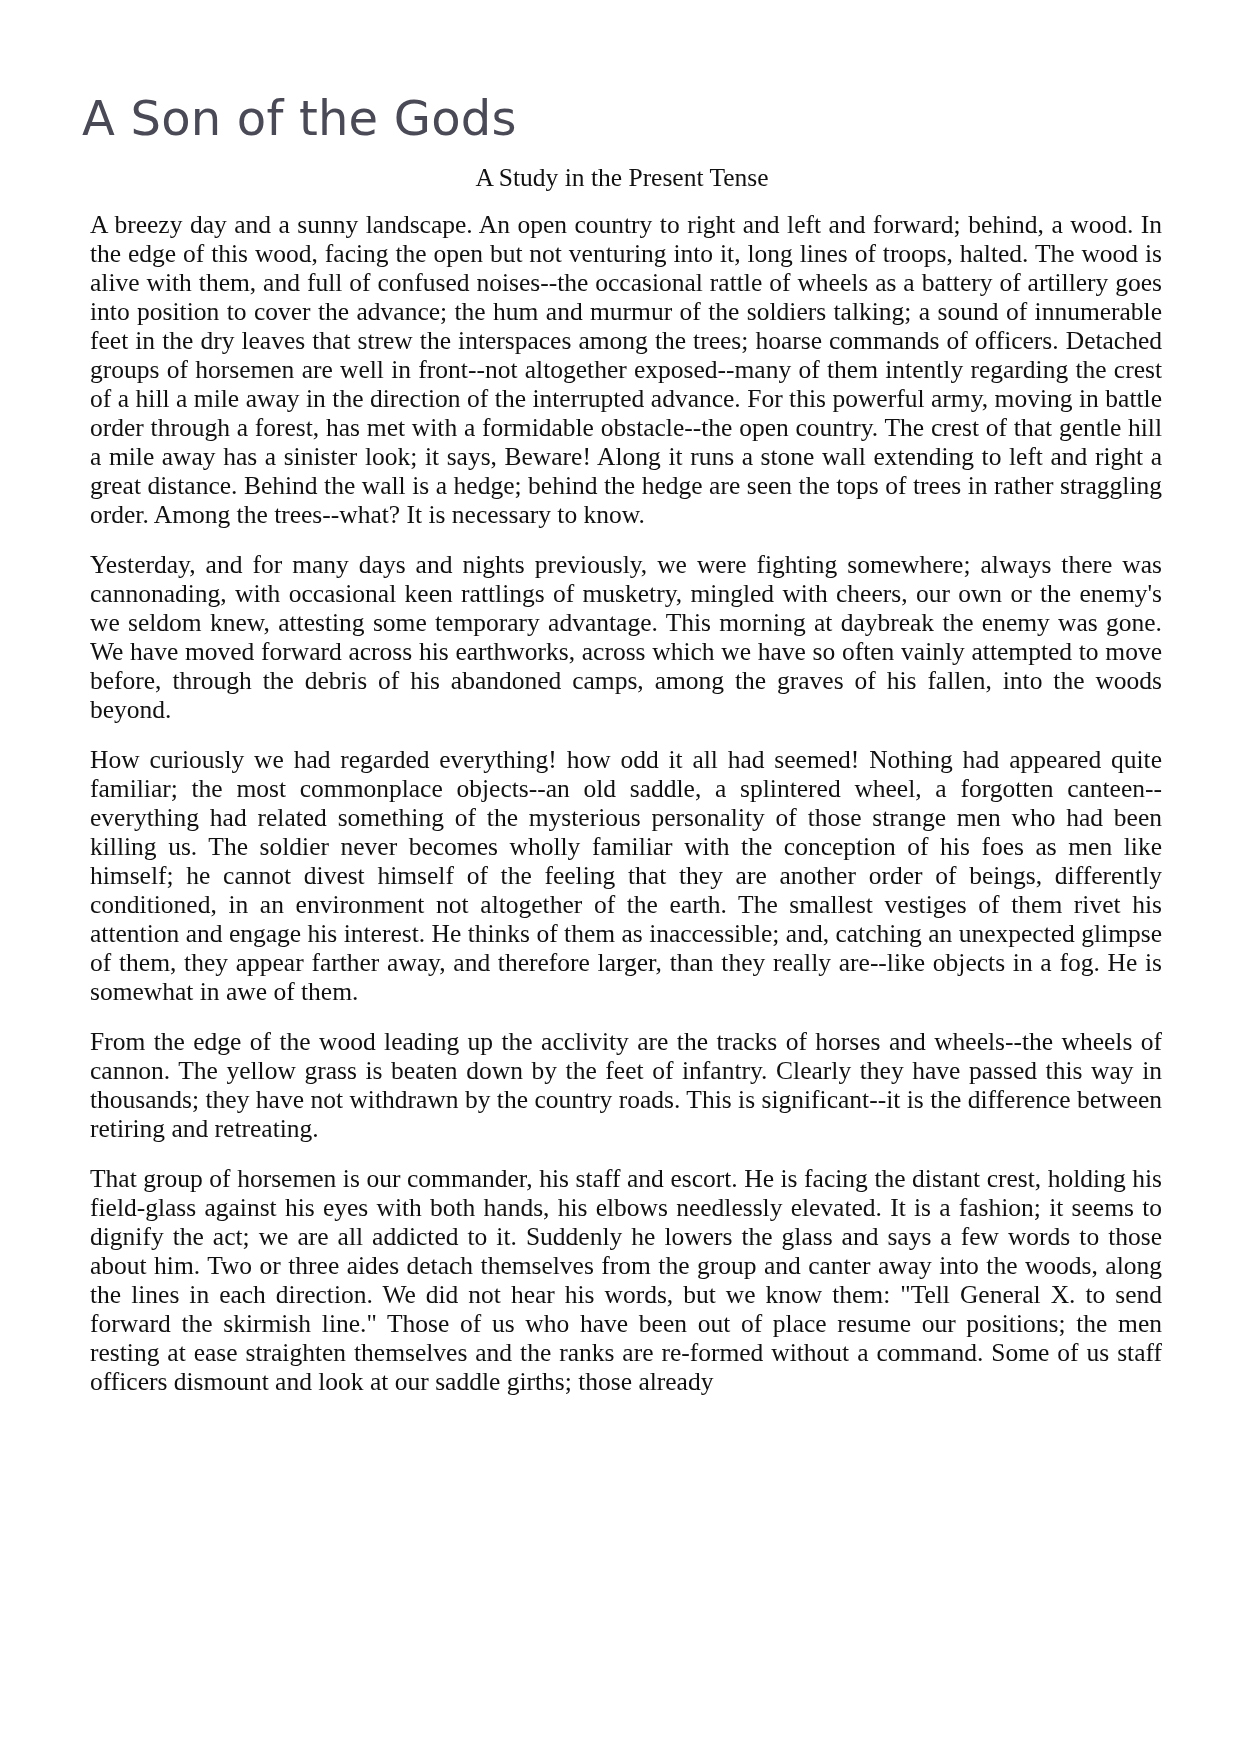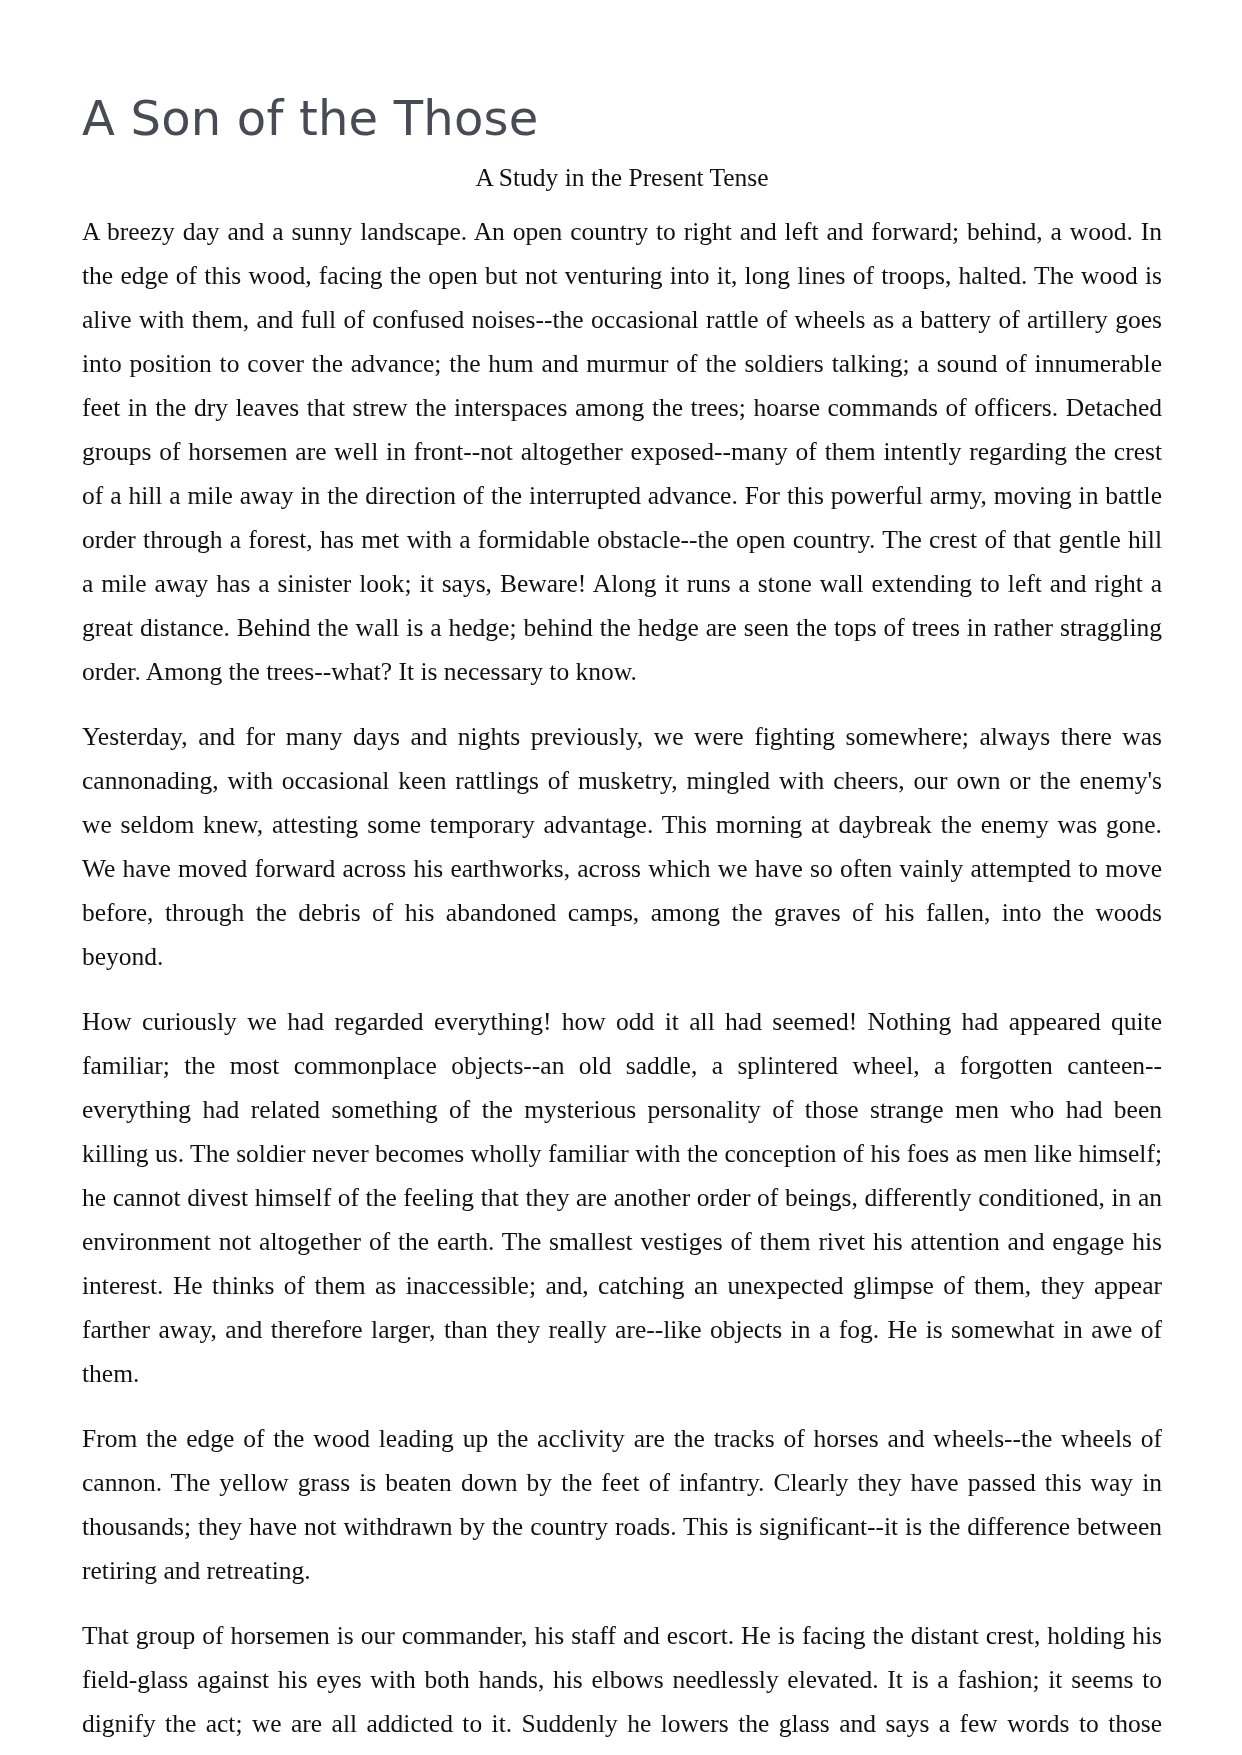--- a/index.html
+++ b/index.html
@@ -19,32 +19,32 @@
       font-family: "Liberation Serif", serif;
       font-size: 25.5px;
       line-height: 34px;
       color: #111;
       text-align: center;
       margin: 13px 0 15px 0;
     }
     p.para {
       font-family: "Liberation Serif", serif;
       font-size: 25.5px;
-      line-height: 44px;
+      line-height: 29px;
       color: #111;
       text-align: justify;
-      margin: 0 0 21px 0;
+      margin: 0 0 21px 8px;
     }
   </style>
 </head>
 <body>
 
 <div class="page">
   <div class="content">
-    <h1 class="title">A Son of the Those</h1>
+    <h1 class="title">A Son of the Gods</h1>
     <div class="subtitle">A Study in the Present Tense</div>
     <p class="para">A breezy day and a sunny landscape. An open country to right and left and forward; behind, a wood. In the edge of this wood, facing the open but not venturing into it, long lines of troops, halted. The wood is alive with them, and full of confused noises--the occasional rattle of wheels as a battery of artillery goes into position to cover the advance; the hum and murmur of the soldiers talking; a sound of innumerable feet in the dry leaves that strew the interspaces among the trees; hoarse commands of officers. Detached groups of horsemen are well in front--not altogether exposed--many of them intently regarding the crest of a hill a mile away in the direction of the interrupted advance. For this powerful army, moving in battle order through a forest, has met with a formidable obstacle--the open country. The crest of that gentle hill a mile away has a sinister look; it says, Beware! Along it runs a stone wall extending to left and right a great distance. Behind the wall is a hedge; behind the hedge are seen the tops of trees in rather straggling order. Among the trees--what? It is necessary to know.</p>
     <p class="para">Yesterday, and for many days and nights previously, we were fighting somewhere; always there was cannonading, with occasional keen rattlings of musketry, mingled with cheers, our own or the enemy's we seldom knew, attesting some temporary advantage. This morning at daybreak the enemy was gone. We have moved forward across his earthworks, across which we have so often vainly attempted to move before, through the debris of his abandoned camps, among the graves of his fallen, into the woods beyond.</p>
     <p class="para">How curiously we had regarded everything! how odd it all had seemed! Nothing had appeared quite familiar; the most commonplace objects--an old saddle, a splintered wheel, a forgotten canteen--everything had related something of the mysterious personality of those strange men who had been killing us. The soldier never becomes wholly familiar with the conception of his foes as men like himself; he cannot divest himself of the feeling that they are another order of beings, differently conditioned, in an environment not altogether of the earth. The smallest vestiges of them rivet his attention and engage his interest. He thinks of them as inaccessible; and, catching an unexpected glimpse of them, they appear farther away, and therefore larger, than they really are--like objects in a fog. He is somewhat in awe of them.</p>
     <p class="para">From the edge of the wood leading up the acclivity are the tracks of horses and wheels--the wheels of cannon. The yellow grass is beaten down by the feet of infantry. Clearly they have passed this way in thousands; they have not withdrawn by the country roads. This is significant--it is the difference between retiring and retreating.</p>
     <p class="para">That group of horsemen is our commander, his staff and escort. He is facing the distant crest, holding his field-glass against his eyes with both hands, his elbows needlessly elevated. It is a fashion; it seems to dignify the act; we are all addicted to it. Suddenly he lowers the glass and says a few words to those about him. Two or three aides detach themselves from the group and canter away into the woods, along the lines in each direction. We did not hear his words, but we know them: "Tell General X. to send forward the skirmish line." Those of us who have been out of place resume our positions; the men resting at ease straighten themselves and the ranks are re-formed without a command. Some of us staff officers dismount and look at our saddle girths; those already</p>
   </div>
 </div>
 
 </body></html>

